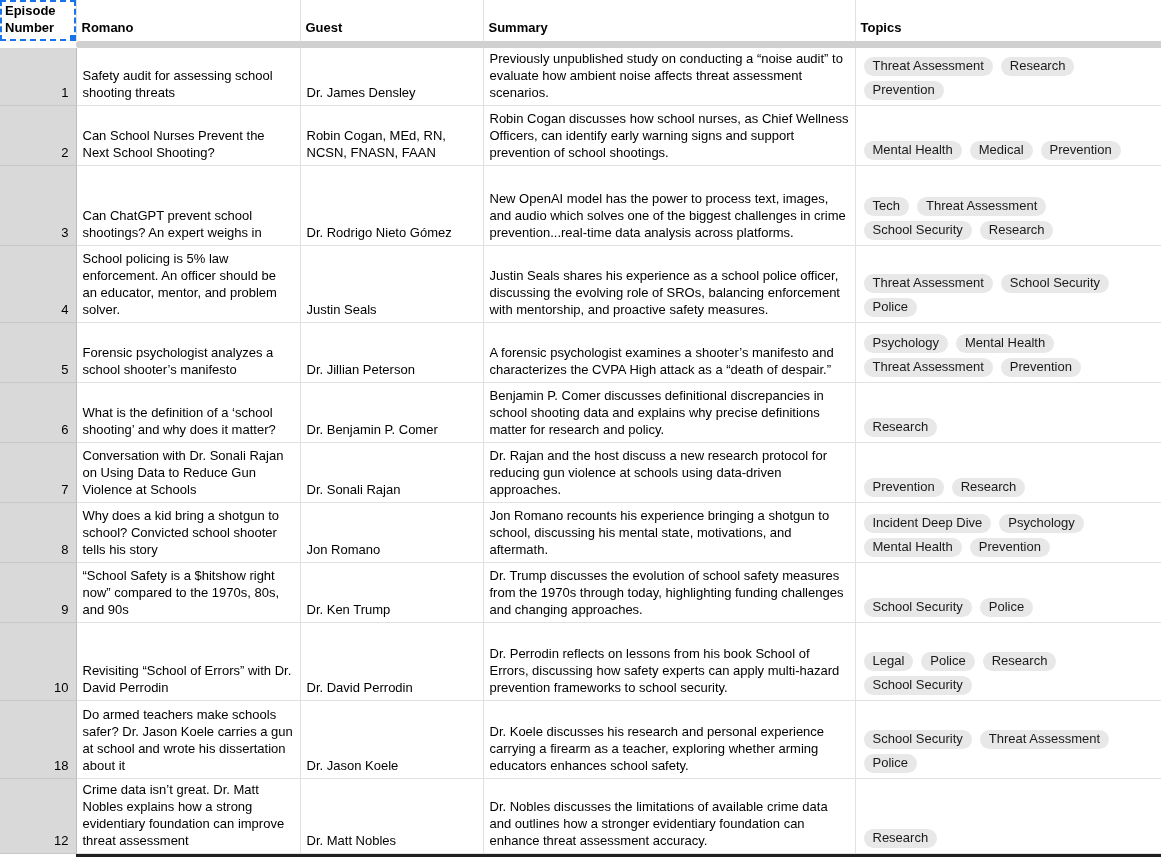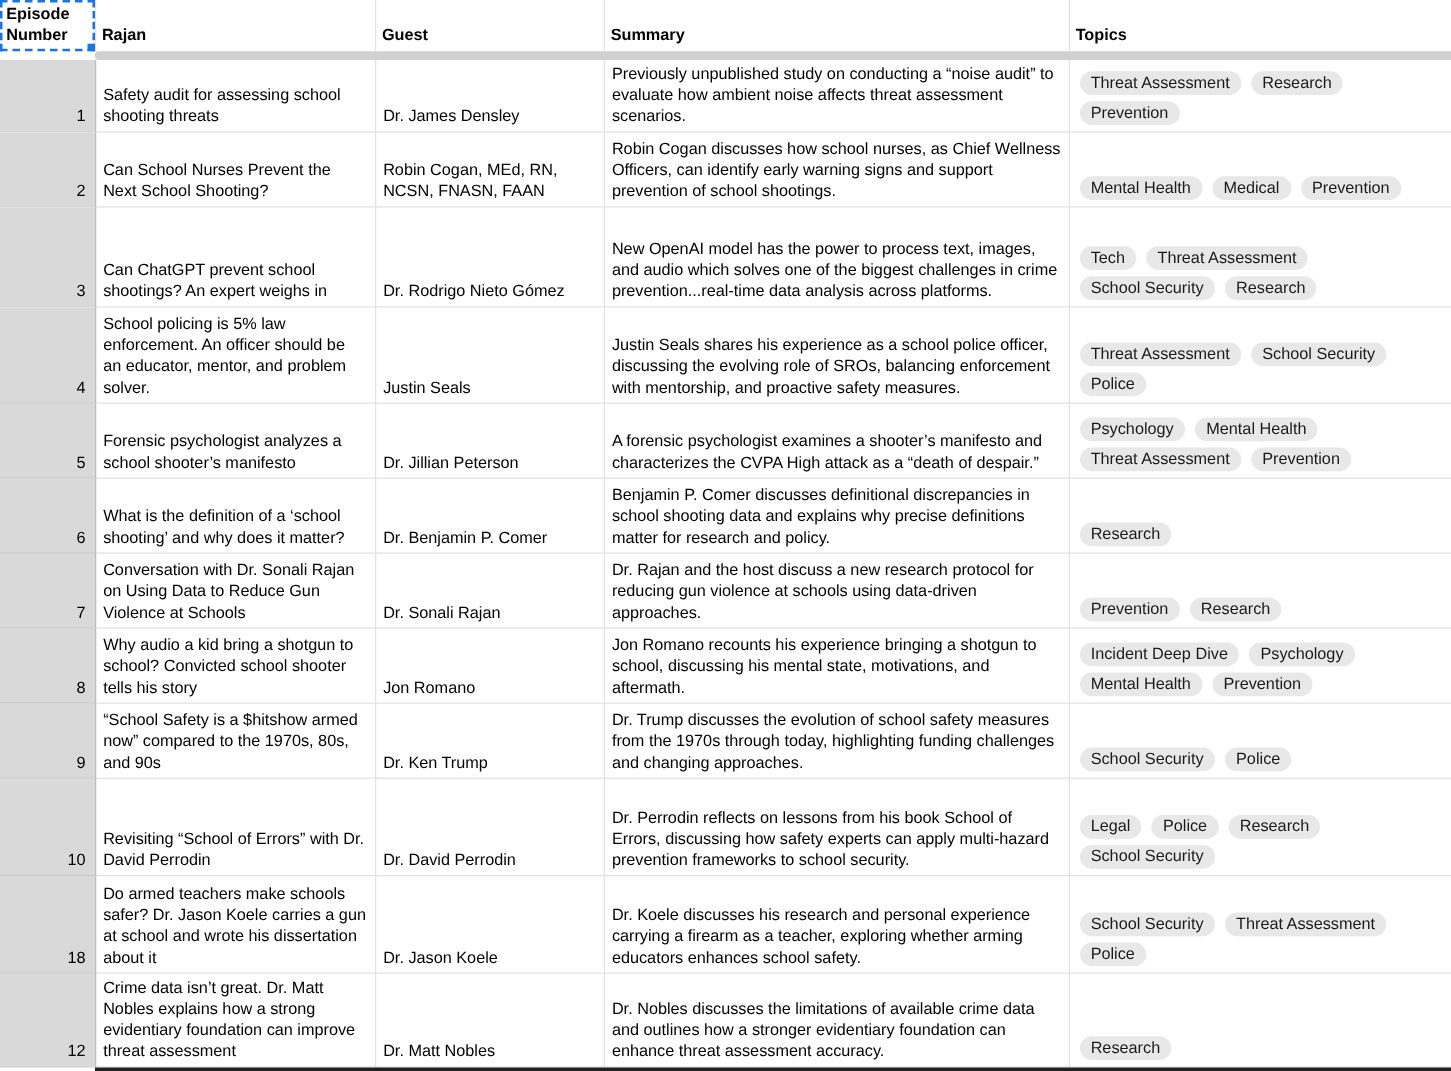--- a/index.html
+++ b/index.html
@@ -76,21 +76,21 @@
       <col style="width:183px">
       <col style="width:372px">
       <col style="width:306px">
     </colgroup>
     <thead>
       <tr class="header-row">
         <th class="episode-header">
           <span>Episode Number</span>
           <span class="fill-handle"></span>
         </th>
-        <th>Rajan</th>
+        <th>Romano</th>
         <th>Guest</th>
         <th>Summary</th>
         <th>Topics</th>
       </tr>
       <tr class="divider-row">
         <td class="divider-spacer"></td>
         <td class="divider-bar" colspan="4"></td>
       </tr>
     </thead>
     <tbody>
@@ -186,36 +186,36 @@
     <td class="col-topics">
       <div class="pills">
               <span class="pill">Prevention</span>
               <span class="pill">Research</span>
             </div>
     </td>
   </tr>
 
   <tr class="data-row" style="height: 60px;">
     <td class="col-episode">8</td>
-    <td class="col-title">Why audio a kid bring a shotgun to school? Convicted school shooter tells his story</td>
+    <td class="col-title">Why does a kid bring a shotgun to school? Convicted school shooter tells his story</td>
     <td class="col-guest">Jon Romano</td>
     <td class="col-summary">Jon Romano recounts his experience bringing a shotgun to school, discussing his mental state, motivations, and aftermath.</td>
     <td class="col-topics">
       <div class="pills">
               <span class="pill">Incident Deep Dive</span>
               <span class="pill">Psychology</span>
               <span class="pill">Mental Health</span>
               <span class="pill">Prevention</span>
             </div>
     </td>
   </tr>
 
   <tr class="data-row" style="height: 60px;">
     <td class="col-episode">9</td>
-    <td class="col-title">“School Safety is a $hitshow armed now” compared to the 1970s, 80s, and 90s</td>
+    <td class="col-title">“School Safety is a $hitshow right now” compared to the 1970s, 80s, and 90s</td>
     <td class="col-guest">Dr. Ken Trump</td>
     <td class="col-summary">Dr. Trump discusses the evolution of school safety measures from the 1970s through today, highlighting funding challenges and changing approaches.</td>
     <td class="col-topics">
       <div class="pills">
               <span class="pill">School Security</span>
               <span class="pill">Police</span>
             </div>
     </td>
   </tr>
 

